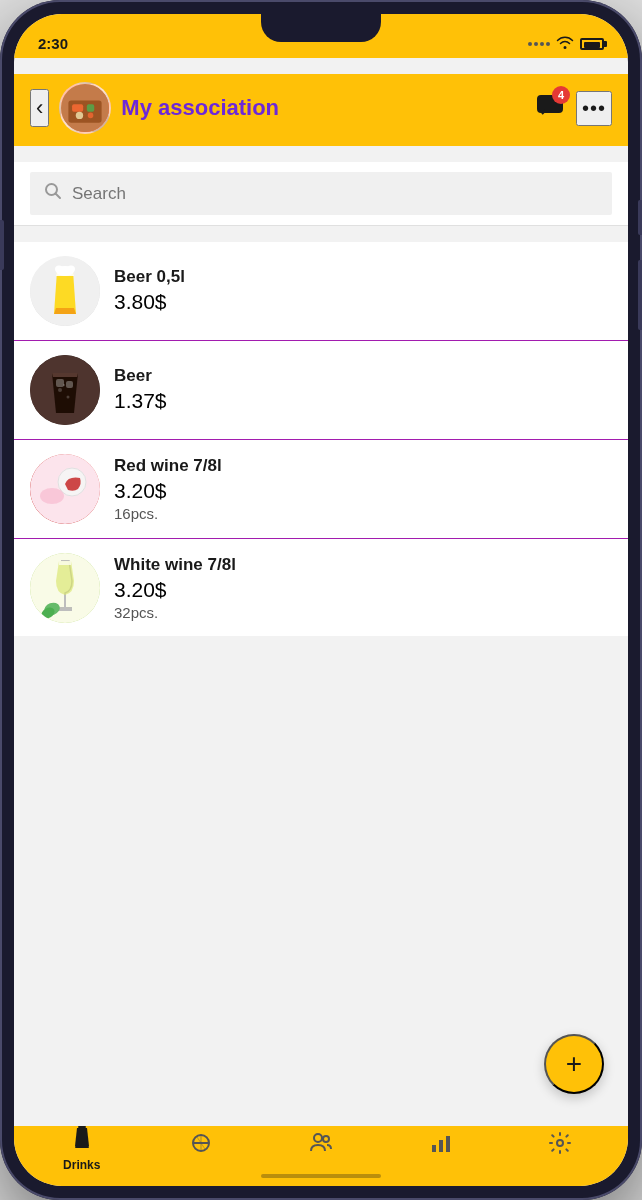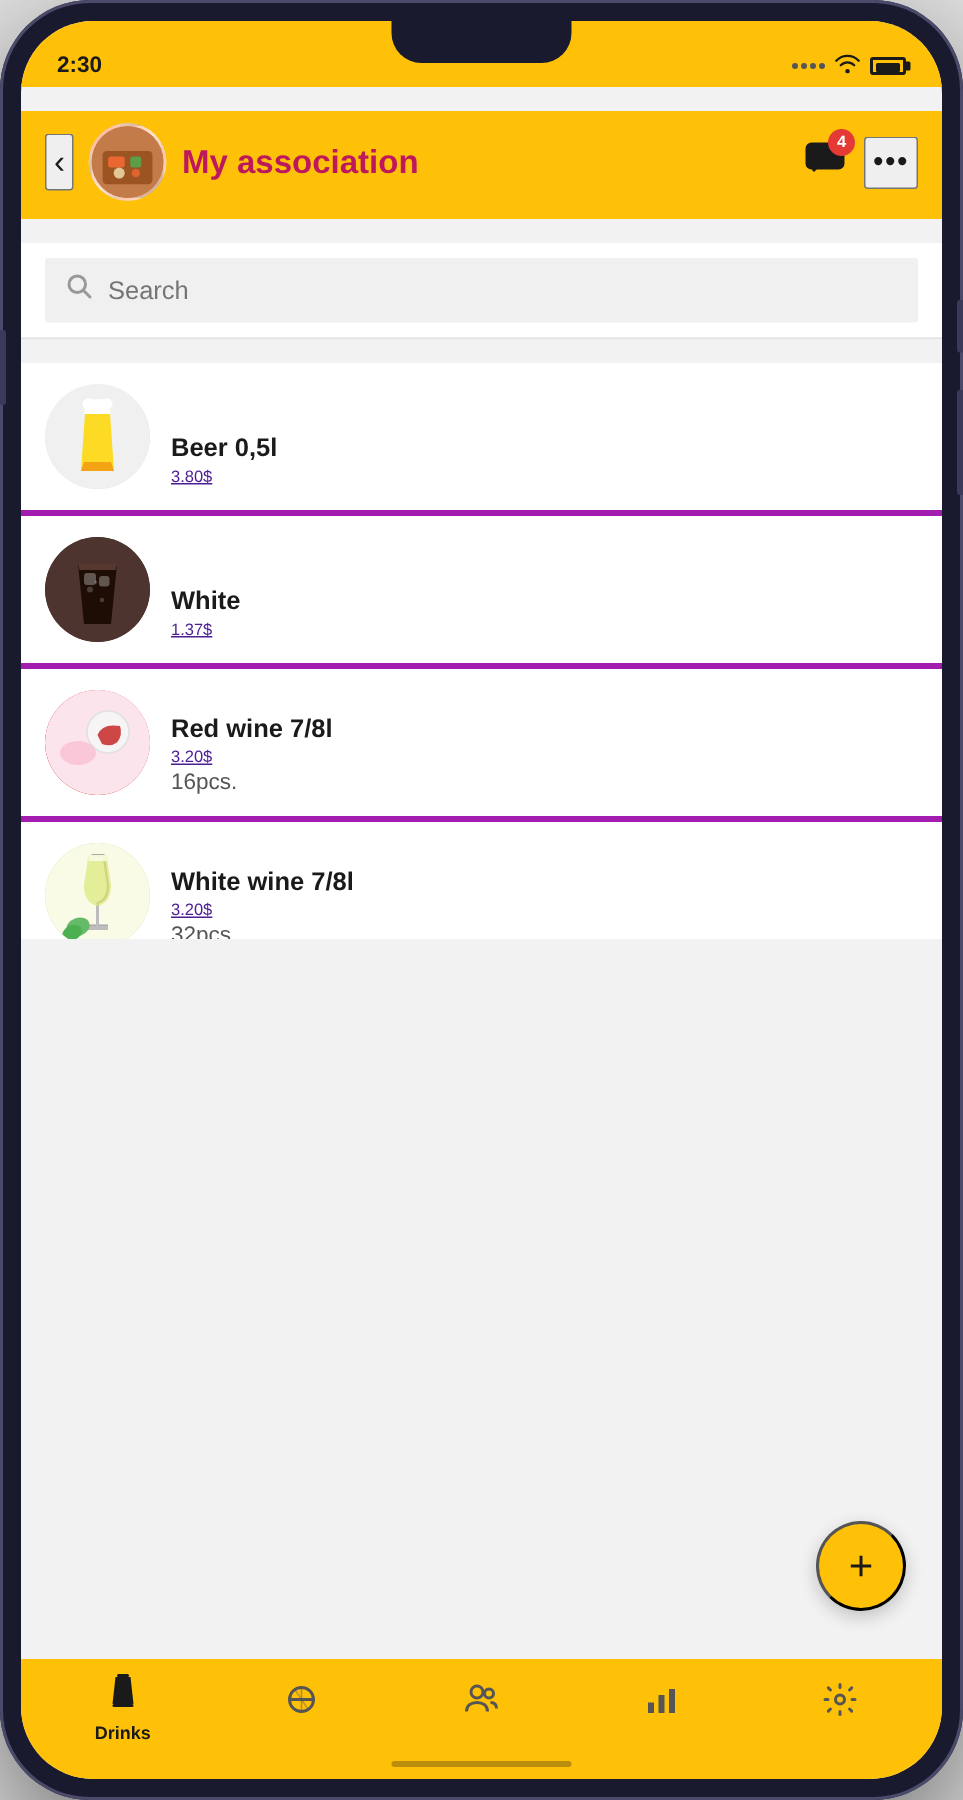--- a/index.html
+++ b/index.html
@@ -142,21 +142,21 @@
       height: 100%;
       background: linear-gradient(135deg, #e8a87c 20%, #c47b4a 50%, #ff6b35 80%);
       display: flex;
       align-items: center;
       justify-content: center;
     }
 
     .header-title {
       font-size: 22px;
       font-weight: 700;
-      color: #be185d;
+      color: #6d28d9;
       flex: 1;
     }
 
     .header-actions {
       display: flex;
       align-items: center;
       gap: 12px;
     }
 
     .notification-btn {
@@ -225,23 +225,23 @@
 
     
     .items-list {
       flex: 1;
       background: #fff;
       overflow-y: auto;
     }
 
     .list-item {
       display: flex;
-      align-items: flex-end;
+      align-items: center;
       padding: 14px 16px;
-      border-bottom: 4px solid #a21caf;
+      border-bottom: 1px solid #a21caf;
       cursor: pointer;
       gap: 14px;
     }
 
     .item-image {
       width: 70px;
       height: 70px;
       border-radius: 50%;
       overflow: hidden;
       flex-shrink: 0;
@@ -276,24 +276,23 @@
     }
 
     .item-name {
       font-size: 17px;
       font-weight: 600;
       color: #1a1a1a;
       margin-bottom: 3px;
     }
 
     .item-price {
-      font-size: 11px;
-      color: #4c1d95;
+      font-size: 21px;
+      color: #000000;
       margin-bottom: 2px;
-      text-decoration: underline;
     }
 
     .item-stock {
       font-size: 15px;
       color: #555;
     }
 
     
     .empty-area {
       flex: 1;
@@ -321,21 +320,21 @@
       justify-content: center;
       font-size: 28px;
       color: #1a1a1a;
       cursor: pointer;
       box-shadow: 0 4px 12px rgba(0,0,0,0.2);
     }
 
     
     .bottom-nav {
       background: #FFC107;
-      height: 80px;
+      height: 60px;
       display: flex;
       align-items: center;
       padding: 0 8px;
       padding-bottom: 16px;
     }
 
     .nav-item {
       flex: 1;
       display: flex;
       flex-direction: column;
@@ -516,21 +515,21 @@
 
               <circle cx="30" cy="35" r="2" fill="#fff" opacity="0.2"></circle>
               <circle cx="38" cy="42" r="1.5" fill="#fff" opacity="0.2"></circle>
               <circle cx="34" cy="30" r="1" fill="#fff" opacity="0.2"></circle>
 
               <rect x="26" y="24" width="8" height="8" rx="2" fill="white" opacity="0.3"></rect>
               <rect x="36" y="26" width="7" height="7" rx="2" fill="white" opacity="0.3"></rect>
             </svg>
           </div>
           <div class="item-info">
-            <div class="item-name">White</div>
+            <div class="item-name">Beer</div>
             <div class="item-price">1.37$</div>
           </div>
         </div>
 
         <div class="list-item">
           <div class="item-image redwine-img">
             <svg width="70" height="70" viewBox="0 0 70 70">
               <circle cx="35" cy="35" r="35" fill="#fce4ec"></circle>
 
               <ellipse cx="42" cy="28" rx="14" ry="14" fill="#f5f5f5" opacity="0.9"></ellipse>

